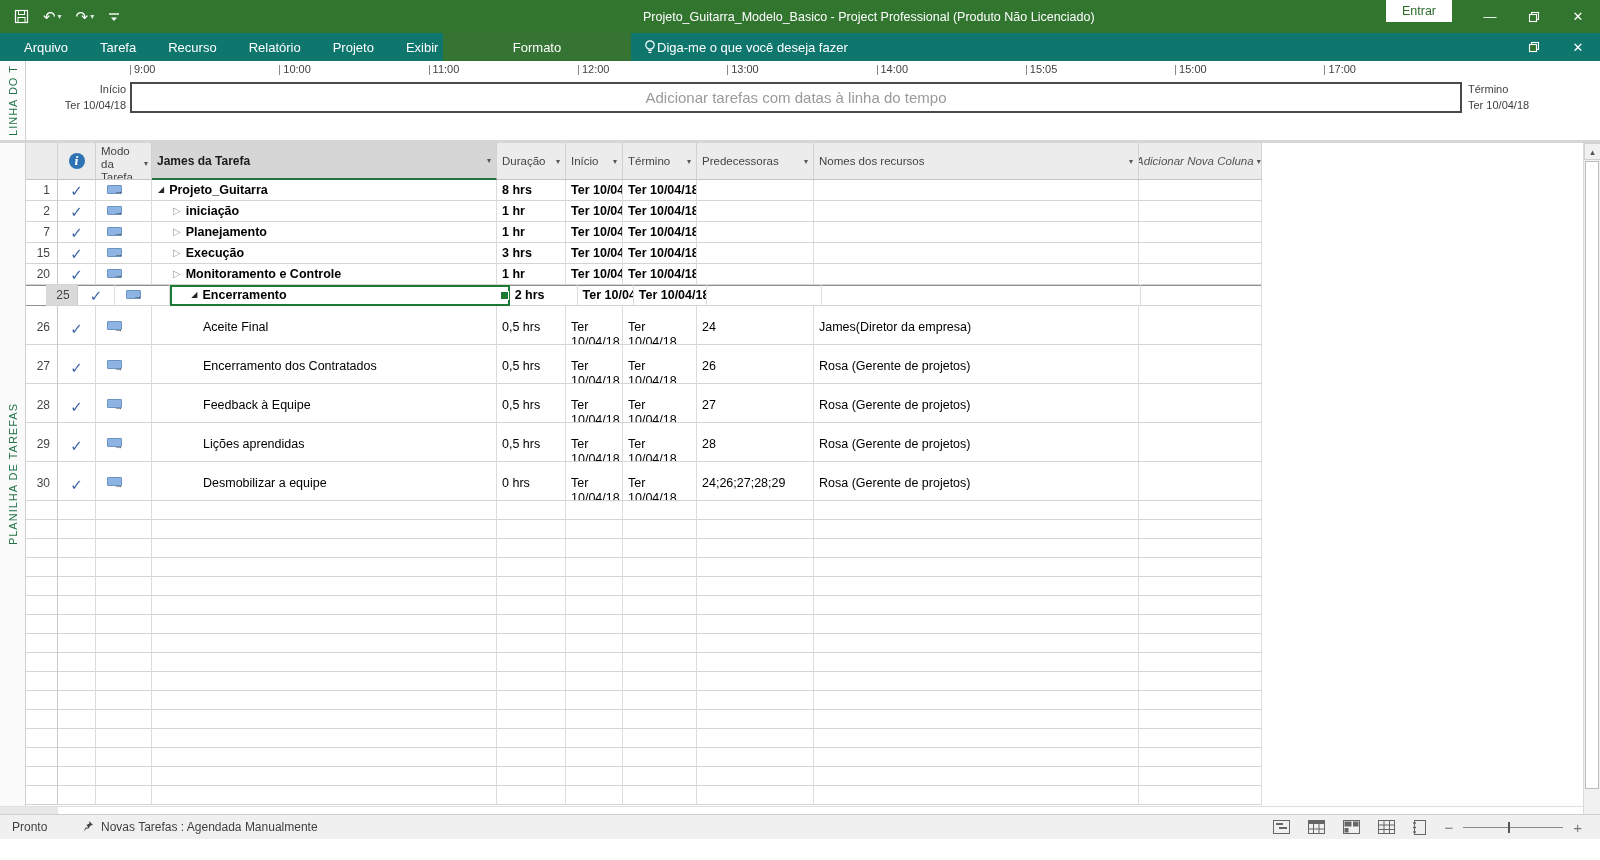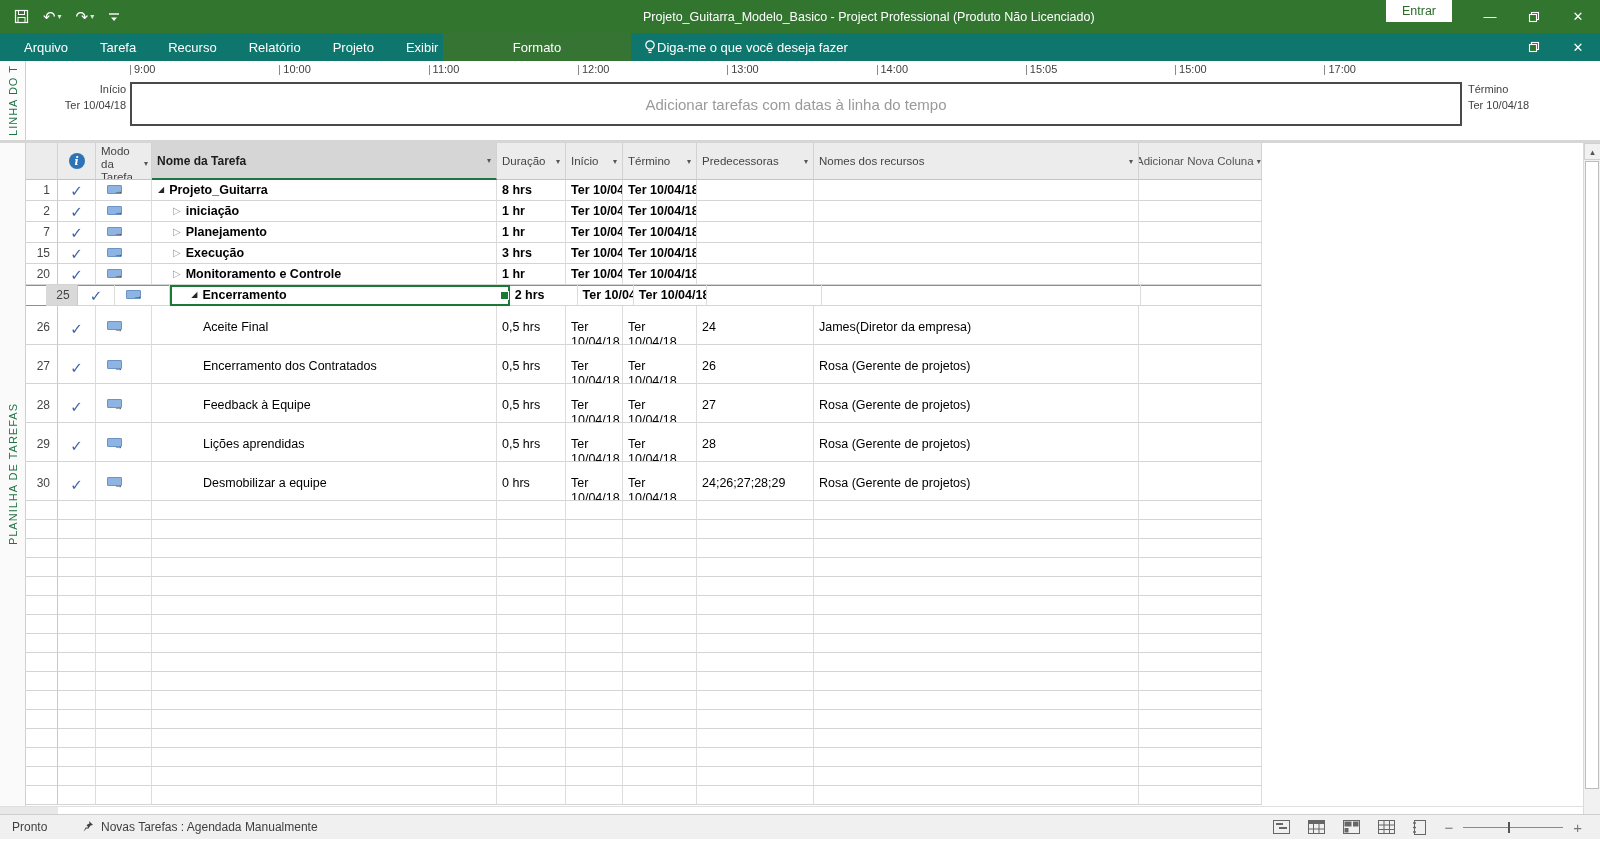--- a/index.html
+++ b/index.html
@@ -32,37 +32,37 @@
   .timeline { position:absolute; left:0; top:61px; width:1600px; height:79px; background:#fff; }
   .vrail { position:absolute; left:0; top:0; width:26px; background:#fcfcfc; border-right:1px solid #d0d0d0; display:flex; align-items:center; justify-content:center; }
   .vrail .vlabel { writing-mode:vertical-rl; transform:rotate(180deg); color:#217346; font-size:11px; letter-spacing:1px; white-space:nowrap; }
   .tl-rail { height:79px; }
   .ruler { position:absolute; left:0; top:2px; width:1600px; height:18px; }
   .tick { position:absolute; top:0; display:flex; align-items:flex-start; }
   .tickmark { display:inline-block; width:1px; height:10px; background:#8a8a8a; margin-right:3px; margin-top:2px; }
   .ticklabel { font-size:11px; color:#3f3f3f; }
   .tl-start { position:absolute; left:0; top:20px; width:126px; text-align:right; font-size:11px; color:#3f3f3f; line-height:16px; }
   .tl-end { position:absolute; left:1468px; top:20px; font-size:11px; color:#3f3f3f; line-height:16px; }
-  .tl-band { position:absolute; left:130px; top:21px; width:1332px; height:44px; border:2px solid #4a4a4a; background:#fff; display:flex; align-items:center; justify-content:center; }
+  .tl-band { position:absolute; left:130px; top:21px; width:1332px; height:31px; border:2px solid #4a4a4a; background:#fff; display:flex; align-items:center; justify-content:center; }
   .tl-band-text { font-size:15px; color:#9a9a9a; }
 
   .pane-sep { position:absolute; left:0; top:140px; width:1600px; height:3px; background:#d6d6d6; }
 
   
   .sheet { position:absolute; left:0; top:143px; width:1600px; height:692px; background:#fff; }
   .sheet .vrail { height:663px; background:#fafafa; }
   .sheet-inner { position:absolute; left:26px; top:0; width:1236px; }
 
   .hrow { display:flex; height:37px; }
   .hcell { background:#ececec; border-right:1px solid #d2d2d2; border-bottom:1px solid #c3c3c3; color:#444; font-size:11.5px; display:flex; align-items:center; padding:0 5px; overflow:hidden; position:relative; }
   .hcell .arrow { font-size:8px; color:#555; margin-left:auto; padding-left:3px; }
   .hcell.hc-name { background:#d6d6d6; border-bottom:2px solid #217346; color:#1c1c1c; font-weight:bold; font-size:12px; }
   .hcell.hc-mode .lbl { display:block; width:36px; line-height:13px; padding-top:2px; align-self:flex-start; }
   .hcell.hc-mode .arrow { position:absolute; right:3px; bottom:11px; margin:0; }
-  .hcell.hc-add .lbl { color:#555; margin-left:-8px; white-space:nowrap; }
+  .hcell.hc-add .lbl { font-style:italic; color:#555; margin-left:-8px; white-space:nowrap; }
   .info-badge { width:16px; height:16px; border-radius:50%; background:#2E74B5; color:#fff; font-size:11px; font-style:italic; font-weight:bold; font-family:"DejaVu Serif",serif; display:flex; align-items:center; justify-content:center; margin:0 auto; }
 
   .c-num{width:32px} .c-info{width:38px} .c-mode{width:56px} .c-name{width:345px}
   .c-dur{width:69px} .c-start{width:57px} .c-fin{width:74px} .c-pred{width:117px}
   .c-res{width:325px} .c-add{width:123px}
 
   .gridbody { width:1236px; overflow:hidden; height:626px; }
   .row { display:flex; background:#fff; }
   .row.r-normal { height:21px; }
   .row.r-tall { height:39px; }
@@ -246,21 +246,21 @@
       <div class="hrow">
         <div class="hcell c-num"></div>
         <div class="hcell c-info">
           <span class="info-badge">i</span>
         </div>
         <div class="hcell c-mode hc-mode">
           <span class="lbl">Modo da Tarefa</span>
           <span class="arrow">▾</span>
         </div>
         <div class="hcell c-name hc-name">
-          <span class="lbl">Nome da Tarefa</span>
+          <span class="lbl">James da Tarefa</span>
           <span class="arrow">▾</span>
         </div>
         <div class="hcell c-dur">
           <span class="lbl">Duração</span>
           <span class="arrow">▾</span>
         </div>
         <div class="hcell c-start">
           <span class="lbl">Início</span>
           <span class="arrow">▾</span>
         </div>

